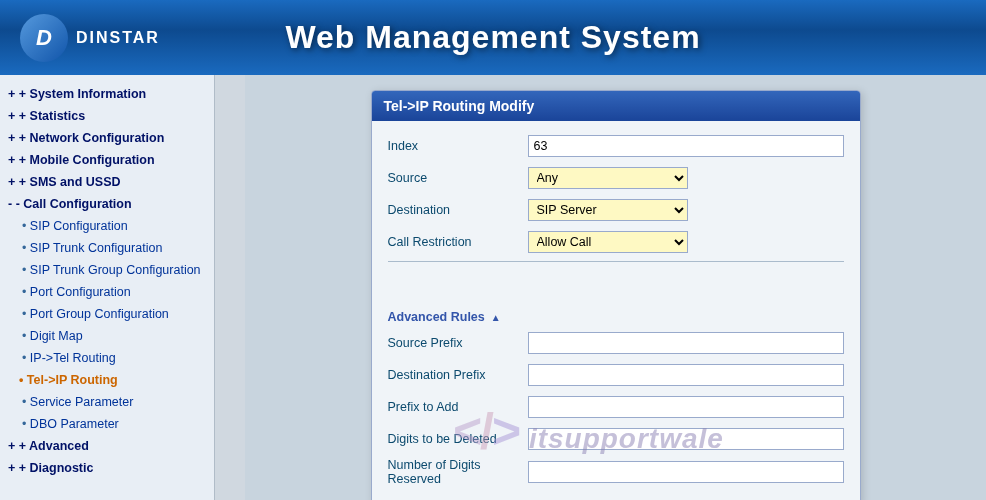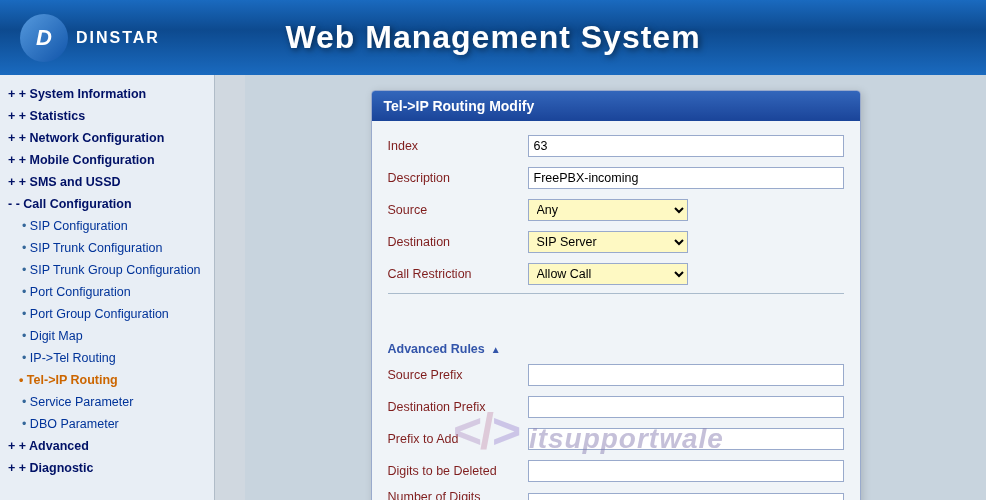--- a/index.html
+++ b/index.html
@@ -144,21 +144,21 @@
       background: #f0f4f8;
     }
     .form-row {
       display: flex;
       align-items: center;
       margin-bottom: 6px;
       min-height: 26px;
     }
     .form-label {
       width: 140px;
-      color: #7f1d1d;
+      color: #0c4a6e;
       font-size: 12.5px;
       flex-shrink: 0;
     }
     .form-control {
       flex: 1;
     }
     .form-control input[type="text"] {
       width: 100%;
       padding: 2px 5px;
       border: 1px solid #99aacc;
@@ -245,26 +245,20 @@
       <div class="form-panel-header">Tel-&gt;IP Routing Modify</div>
       <div class="form-body">
 
         <div class="form-row">
           <div class="form-label">Index</div>
           <div class="form-control">
             <input type="text" value="63" style="">
           </div>
         </div>
 
-        <div class="form-row">
-          <div class="form-label">Description</div>
-          <div class="form-control">
-            <input type="text" value="FreePBX-incoming" style="">
-          </div>
-        </div>
 
         <div class="form-row">
           <div class="form-label">Source</div>
           <div class="form-control">
             <select>
               <option>Any</option>
               <option>Port 1</option>
               <option>Port 2</option>
               <option>Port Group</option>
             </select>

